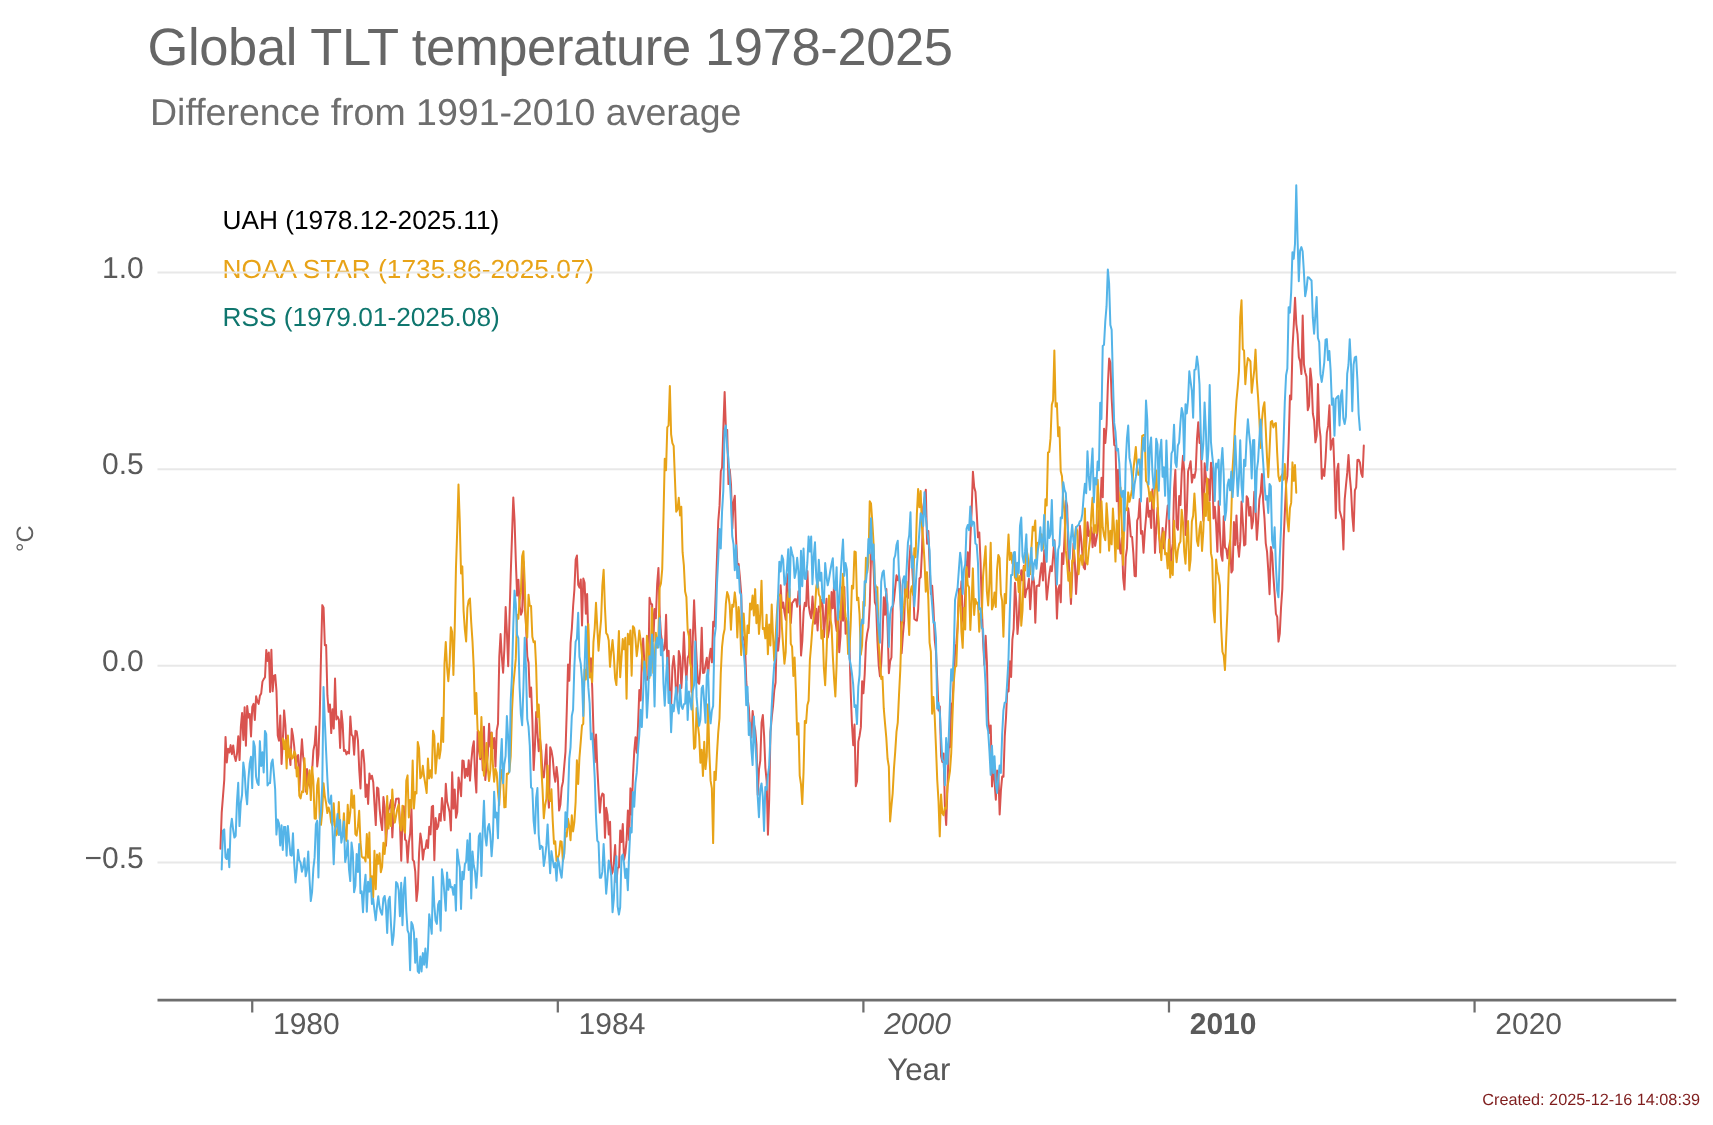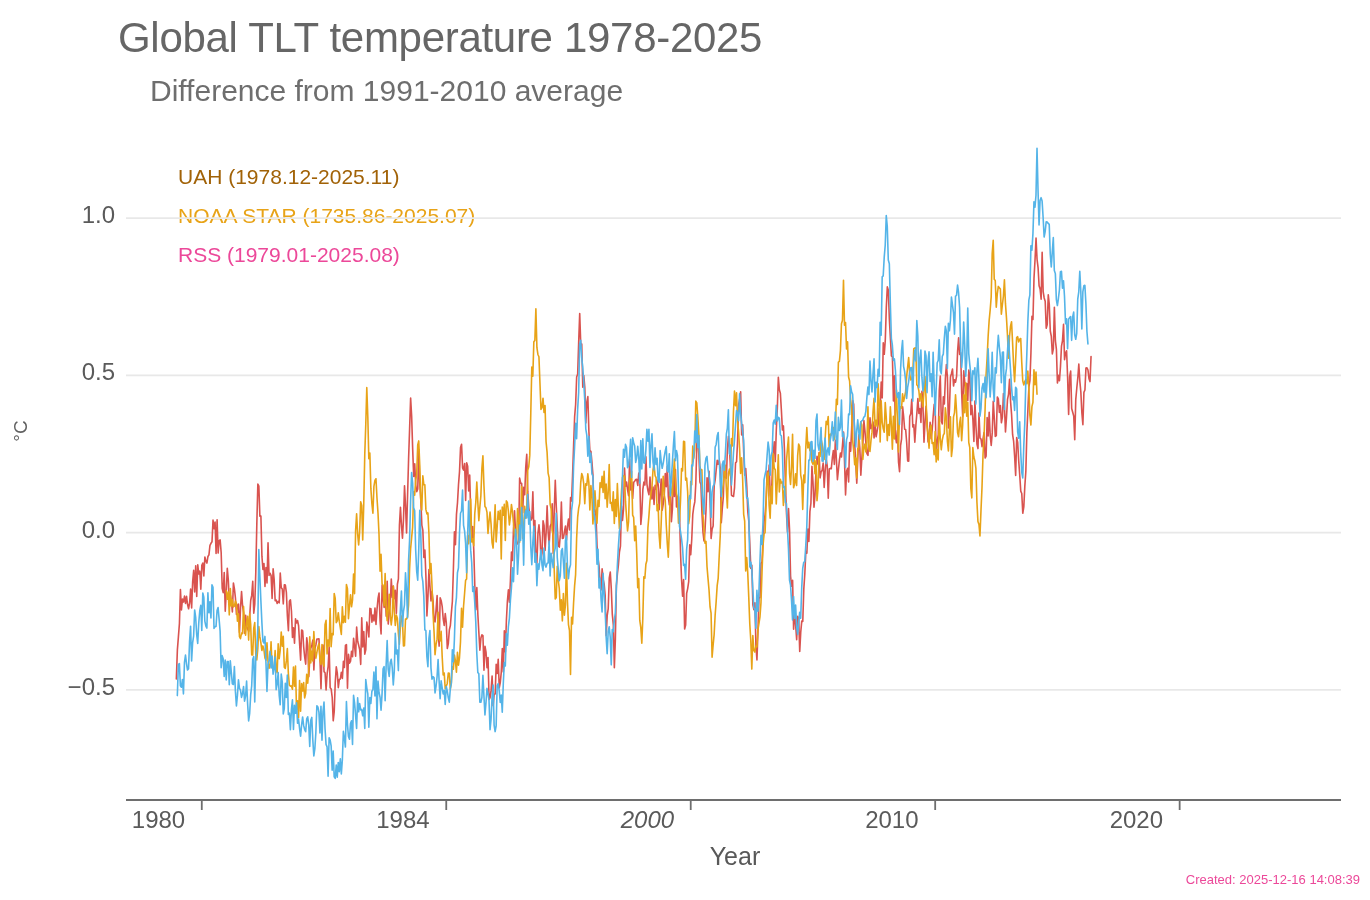--- a/index.html
+++ b/index.html
@@ -32,21 +32,20 @@
     letter-spacing: -0.3px;
     white-space: nowrap;
   }
   #subtitle {
     position: absolute;
     left: 120px;
     top: 74px;
     font-size: 30px;
     color: #6e6e6e;
     white-space: nowrap;
-    margin-left: 30px;
   }
   
   #legend {
     position: absolute;
     left: 178px;
     top: 157px;
     line-height: 39px;
   }
   #legend .legend-entry {
     font-size: 21px;
@@ -71,58 +70,58 @@
     width: 1470px;
     text-align: center;
     font-size: 25px;
     color: #585858;
   }
   #created {
     position: absolute;
     right: 10px;
     top: 872px;
     font-size: 13px;
-    color: #ec4899;
+    color: #7f1d1d;
     white-space: nowrap;
   }
   
   .ytick {
     position: absolute;
     right: 1255px;
     width: 120px;
     text-align: right;
     font-size: 24px;
     color: #5a5a5a;
   }
   .xtick {
     position: absolute;
     top: 806px;
     width: 140px;
     margin-left: -70px;
-    text-align: left;
+    text-align: right;
     font-size: 24px;
     color: #5a5a5a;
   }
   #plot-svg {
     position: absolute;
     left: 0; top: 0;
   }
 </style>
 </head>
 <body>
 
 <div id="figure">
 
   <div id="title">Global TLT temperature 1978-2025</div>
   <div id="subtitle">Difference from 1991-2010 average</div>
 
   <div id="legend">
-    <div class="legend-entry" style="color:#a16207">UAH (1978.12-2025.11)</div>
+    <div class="legend-entry" style="color:#000000">UAH (1978.12-2025.11)</div>
     <div class="legend-entry" style="color:#e8a317">NOAA STAR (1735.86-2025.07)</div>
-    <div class="legend-entry" style="color:#ec4899">RSS (1979.01-2025.08)</div>
+    <div class="legend-entry" style="color:#0f766e">RSS (1979.01-2025.08)</div>
   </div>
 
   <svg id="plot-svg" width="1370" height="900">
     <g id="gridlines">
         <line x1="126" x2="1341" y1="218.07511737089192" y2="218.07511737089192" stroke="#e8e8e8" stroke-width="1.6"></line>
         <line x1="126" x2="1341" y1="375.3521126760563" y2="375.3521126760563" stroke="#e8e8e8" stroke-width="1.6"></line>
         <line x1="126" x2="1341" y1="532.6291079812206" y2="532.6291079812206" stroke="#e8e8e8" stroke-width="1.6"></line>
         <line x1="126" x2="1341" y1="689.906103286385" y2="689.906103286385" stroke="#e8e8e8" stroke-width="1.6"></line>
       </g>
     <g id="xticklines">
@@ -143,21 +142,21 @@
   <div id="yticks-container">
       <div class="ytick" style="top: 201.075px;">1.0</div>
       <div class="ytick" style="top: 358.352px;">0.5</div>
       <div class="ytick" style="top: 515.629px;">0.0</div>
       <div class="ytick" style="top: 672.906px;">−0.5</div>
     </div>
   <div id="xticks-container">
       <div class="xtick" style="left: 201.785px;">1980</div>
       <div class="xtick" style="left: 446.252px;">1984</div>
       <div class="xtick" style="left: 690.718px; font-style: italic;">2000</div>
-      <div class="xtick" style="left: 935.185px;">2010</div>
+      <div class="xtick" style="left: 935.185px; font-weight: bold;">2010</div>
       <div class="xtick" style="left: 1179.65px;">2020</div>
     </div>
 
   <div id="ylabel">°C</div>
   <div id="xlabel">Year</div>
   <div id="created">Created: 2025-12-16 14:08:39</div>
 
 </div>
 
 </body></html>

